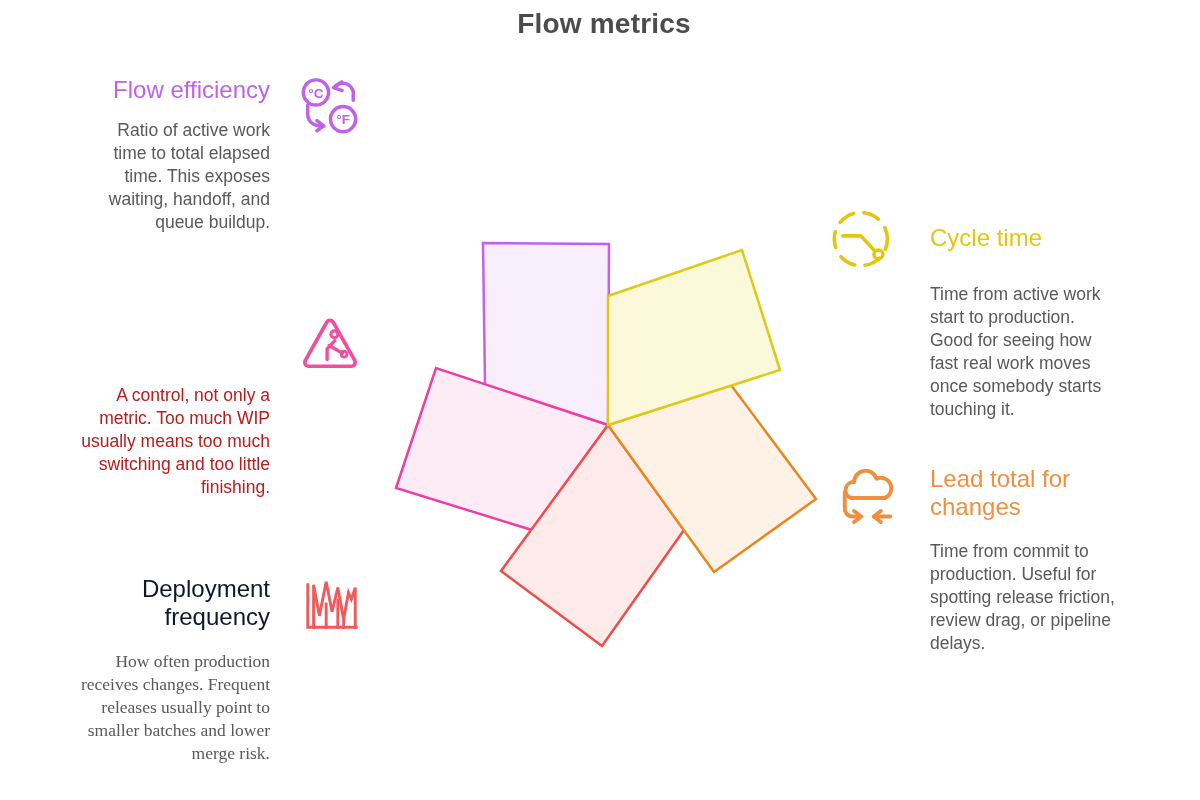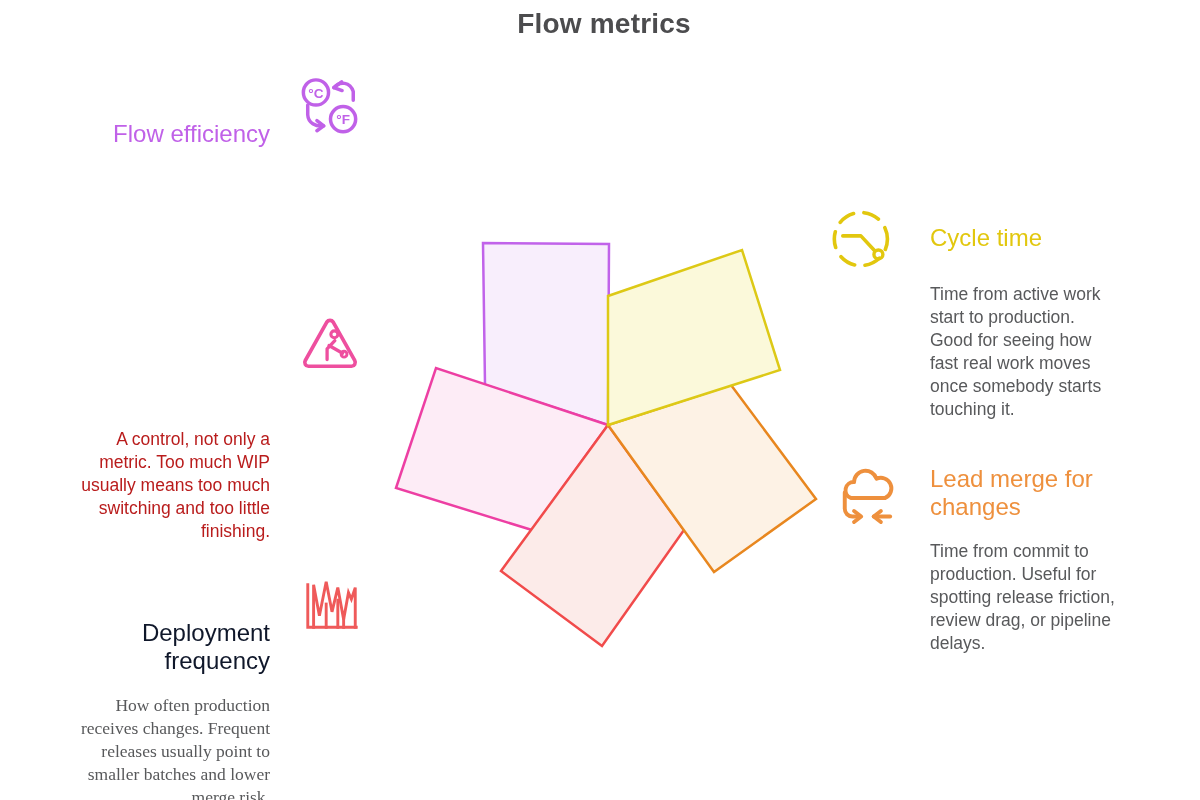--- a/index.html
+++ b/index.html
@@ -7,21 +7,21 @@
     position:relative;width:1200px;height:800px;background:#ffffff;overflow:hidden;
     font-family:"Liberation Sans",sans-serif;
   }
   #pinwheel{position:absolute;left:0;top:0;}
   .title{
     position:absolute;left:4px;top:8px;width:1200px;text-align:center;
     font-size:28px;font-weight:bold;letter-spacing:.2px;
   }
   .heading{position:absolute;font-size:24px;line-height:28px;font-weight:400;}
   .body{position:absolute;font-size:17.5px;line-height:23px;}
-  .align-r{text-align:right;margin-top:44px;}
+  .align-r{text-align:right;}
   .align-l{text-align:left;}
   .icon{position:absolute;display:block;}
   .icon svg{display:block;width:100%;height:100%;}
 
   
   #h1{left:40px;top:76px;width:230px;}
   #b1{left:92px;top:119px;width:178px;}
   #i1{left:297px;top:76px;width:66px;height:62px;}
   
   #h2{left:40px;top:310px;width:230px;}
@@ -49,20 +49,21 @@
       <polygon points="608,425 609,244 483,243 485,385" fill="#f8eefc" stroke="#c163ea" stroke-width="2.5" stroke-linejoin="miter"></polygon>
       <polygon points="608,425 436,368 396,488 532,530" fill="#fdecf6" stroke="#ed3fa3" stroke-width="2.5" stroke-linejoin="miter"></polygon>
       <polygon points="608,425 501,571 602,646 684,530" fill="#fcebe9" stroke="#f14b4b" stroke-width="2.5" stroke-linejoin="miter"></polygon>
       <polygon points="608,425 714,572 816,499 731,385" fill="#fdf2e5" stroke="#e8871f" stroke-width="2.5" stroke-linejoin="miter"></polygon>
       <polygon points="608,425 780,370 742,250 608,296" fill="#fbf9da" stroke="#ddc916" stroke-width="2.5" stroke-linejoin="miter"></polygon>
     </svg>
 
   <div class="title" style="color: rgb(76, 76, 78);">Flow metrics</div>
 
   <div class="heading align-r" id="h1" style="color: rgb(192, 97, 232);">Flow efficiency</div>
+  <div class="body align-r" id="b1" style="color: rgb(88, 89, 91);">Ratio of active work time to total elapsed time. This exposes waiting, handoff, and queue buildup.</div>
   <span class="icon" id="i1" style="color: rgb(192, 97, 232);">
     <svg viewBox="0 0 64 64" fill="none" stroke="currentColor" stroke-width="3.6" stroke-linecap="round" stroke-linejoin="round">
       <circle cx="17.5" cy="17" r="13"></circle>
       <circle cx="45.5" cy="44.5" r="13"></circle>
       <text x="17.5" y="22.5" text-anchor="middle" stroke="none" fill="currentColor" font-size="14" font-weight="bold" font-family="Liberation Sans, sans-serif">°C</text>
       <text x="45.5" y="50" text-anchor="middle" stroke="none" fill="currentColor" font-size="14" font-weight="bold" font-family="Liberation Sans, sans-serif">°F</text>
       <path d="M36,12 C42,4.5 53,6.5 56,16 L56,25"></path>
       <path d="M36,12 L44,6 M36,12 L44.5,15"></path>
       <path d="M9,30 L9,40 C9.5,48.5 17,52.5 25.5,51.5"></path>
       <path d="M25.5,51.5 L18.5,46 M25.5,51.5 L18.5,56.5"></path>
@@ -104,16 +105,16 @@
 
   <span class="icon" id="i5" style="color: rgb(238, 144, 61);">
     <svg viewBox="0 0 64 64" fill="none" stroke="currentColor" stroke-width="3.6" stroke-linecap="round" stroke-linejoin="round">
       <path d="M19,31 a7.5,7.5 0 0 1 3,-14.5 a10.5,10.5 0 0 1 20.5,-3 a8.5,8.5 0 0 1 8,17.5 z"></path>
       <path d="M13.5,26 L13.5,41 a7,7 0 0 0 7,7 L27,48"></path>
       <path d="M22,43 L28.5,48 L22,53"></path>
       <path d="M55,48 L40,48"></path>
       <path d="M46.5,43 L40,48 L46.5,53"></path>
     </svg>
   </span>
-  <div class="heading align-l" id="h5" style="color: rgb(238, 144, 61);">Lead merge for changes</div>
+  <div class="heading align-l" id="h5" style="color: rgb(238, 144, 61);">Lead total for changes</div>
   <div class="body align-l" id="b5" style="color: rgb(88, 89, 91);">Time from commit to production. Useful for spotting release friction, review drag, or pipeline delays.</div>
 
 </div>
 
 </body></html>

